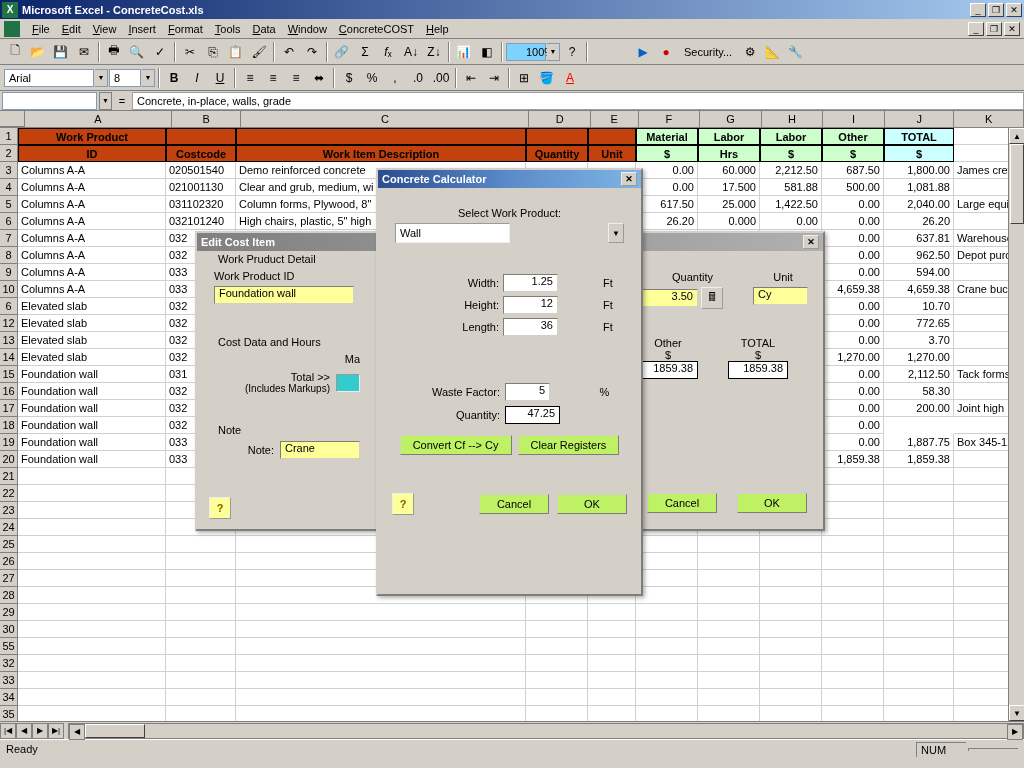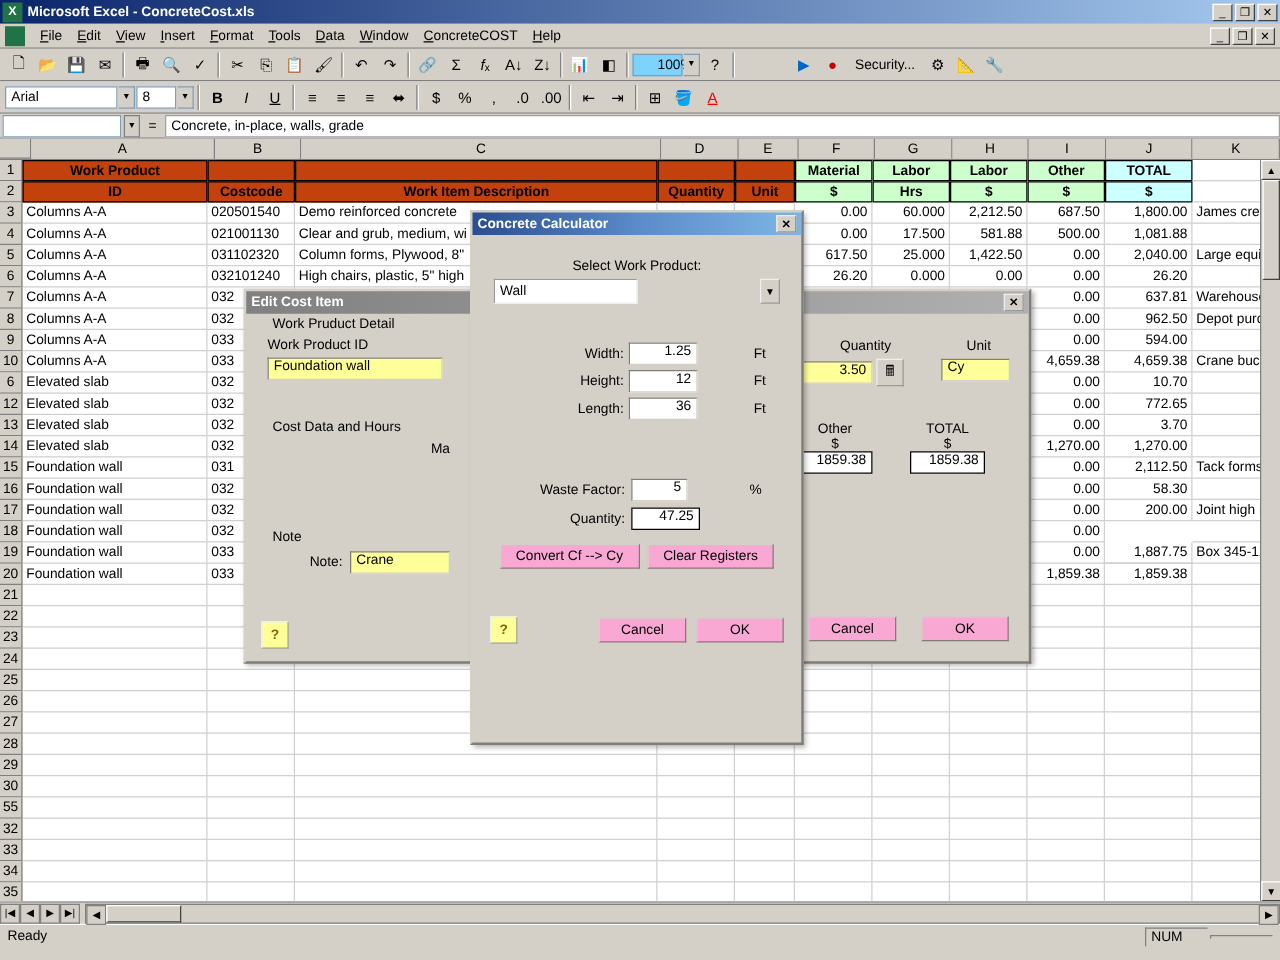--- a/index.html
+++ b/index.html
@@ -79,21 +79,21 @@
 .dlg-title { background: linear-gradient(to right, #0a246a, #3a6ea5); color: white; height: 18px; display: flex; align-items: center; padding: 0 4px; font-size: 11px; font-weight: bold; }
 .dlg-title .spacer { flex: 1; }
 .dlg-close { width: 16px; height: 14px; background: #d4d0c8; border: 1px outset; color: black; font-size: 9px; display: flex; align-items: center; justify-content: center; cursor: pointer; }
 .dlg-title-grad { background: linear-gradient(to right, #2a4d8f, #5b8bc9, #7eb5e5); }
 .fieldset-flat { border: 1px groove #d4d0c8; margin: 8px; padding: 10px 8px; position: relative; }
 .legend { position: absolute; top: -7px; left: 8px; background: #d4d0c8; padding: 0 4px; font-size: 11px; }
 .dlg-label { font-size: 11px; text-align: right; }
 .dlg-input { background: white; border: 1px inset #d4d0c8; height: 18px; font-size: 11px; padding: 0 4px; text-align: right; }
 .dlg-input-left { text-align: left; }
 .dlg-input-yellow { background: #ffff99; }
-.dlg-btn { background: #f9a8d4; border: 1px outset #d4d0c8; padding: 3px 12px; font-size: 11px; cursor: pointer; min-width: 70px; }
+.dlg-btn { background: #bef264; border: 1px outset #d4d0c8; padding: 3px 12px; font-size: 11px; cursor: pointer; min-width: 70px; }
 .help-btn { width: 22px; height: 22px; background: #ffff99; border: 1px outset; display: flex; align-items: center; justify-content: center; font-weight: bold; cursor: pointer; color: #806000; }
 .dropdown { display: flex; }
 .dropdown-text { background: white; border: 1px inset; height: 20px; padding: 0 4px; display: flex; align-items: center; font-size: 11px; }
 .dropdown-btn { width: 16px; height: 20px; background: #d4d0c8; border: 1px outset; display: flex; align-items: center; justify-content: center; font-size: 8px; cursor: pointer; }
 .calc-btn { width: 22px; height: 22px; background: #d4d0c8; border: 1px outset; display: flex; align-items: center; justify-content: center; cursor: pointer; font-size: 12px; }
 .dlg-title-inactive { background: linear-gradient(to right, #808080, #b0b0b0); }
 </style>
 </head>
 <body>
 
@@ -757,20 +757,27 @@
   <div style="display:flex">
     <div style="width:180px">
       <div class="fieldset-flat" style="height:75px">
         <div class="legend">Work Pruduct Detail</div>
         <div class="dlg-label" style="text-align:left;margin-bottom:4px">Work Product ID</div>
         <div class="dlg-input dlg-input-left dlg-input-yellow" style="width:140px">Foundation wall</div>
       </div>
       <div class="fieldset-flat" style="height:80px">
         <div class="legend">Cost Data and Hours</div>
         <div style="text-align:right;margin-bottom:6px">Ma</div>
+        <div style="display:flex;align-items:center;gap:6px">
+          <div style="flex:1;text-align:right">
+            <div>Total &gt;&gt;</div>
+            <div style="font-size:10px">(Includes Markups)</div>
+          </div>
+          <div style="width:24px;height:18px;background:#33cccc;border:1px inset"></div>
+        </div>
       </div>
       <div class="fieldset-flat" style="height:55px">
         <div class="legend">Note</div>
         <div style="display:flex;align-items:center;gap:6px">
           <div class="dlg-label" style="width:60px">Note:</div>
           <div class="dlg-input dlg-input-left dlg-input-yellow" style="width:80px">Crane</div>
         </div>
       </div>
       <div style="padding:4px 12px">
         <div class="help-btn">?</div>

